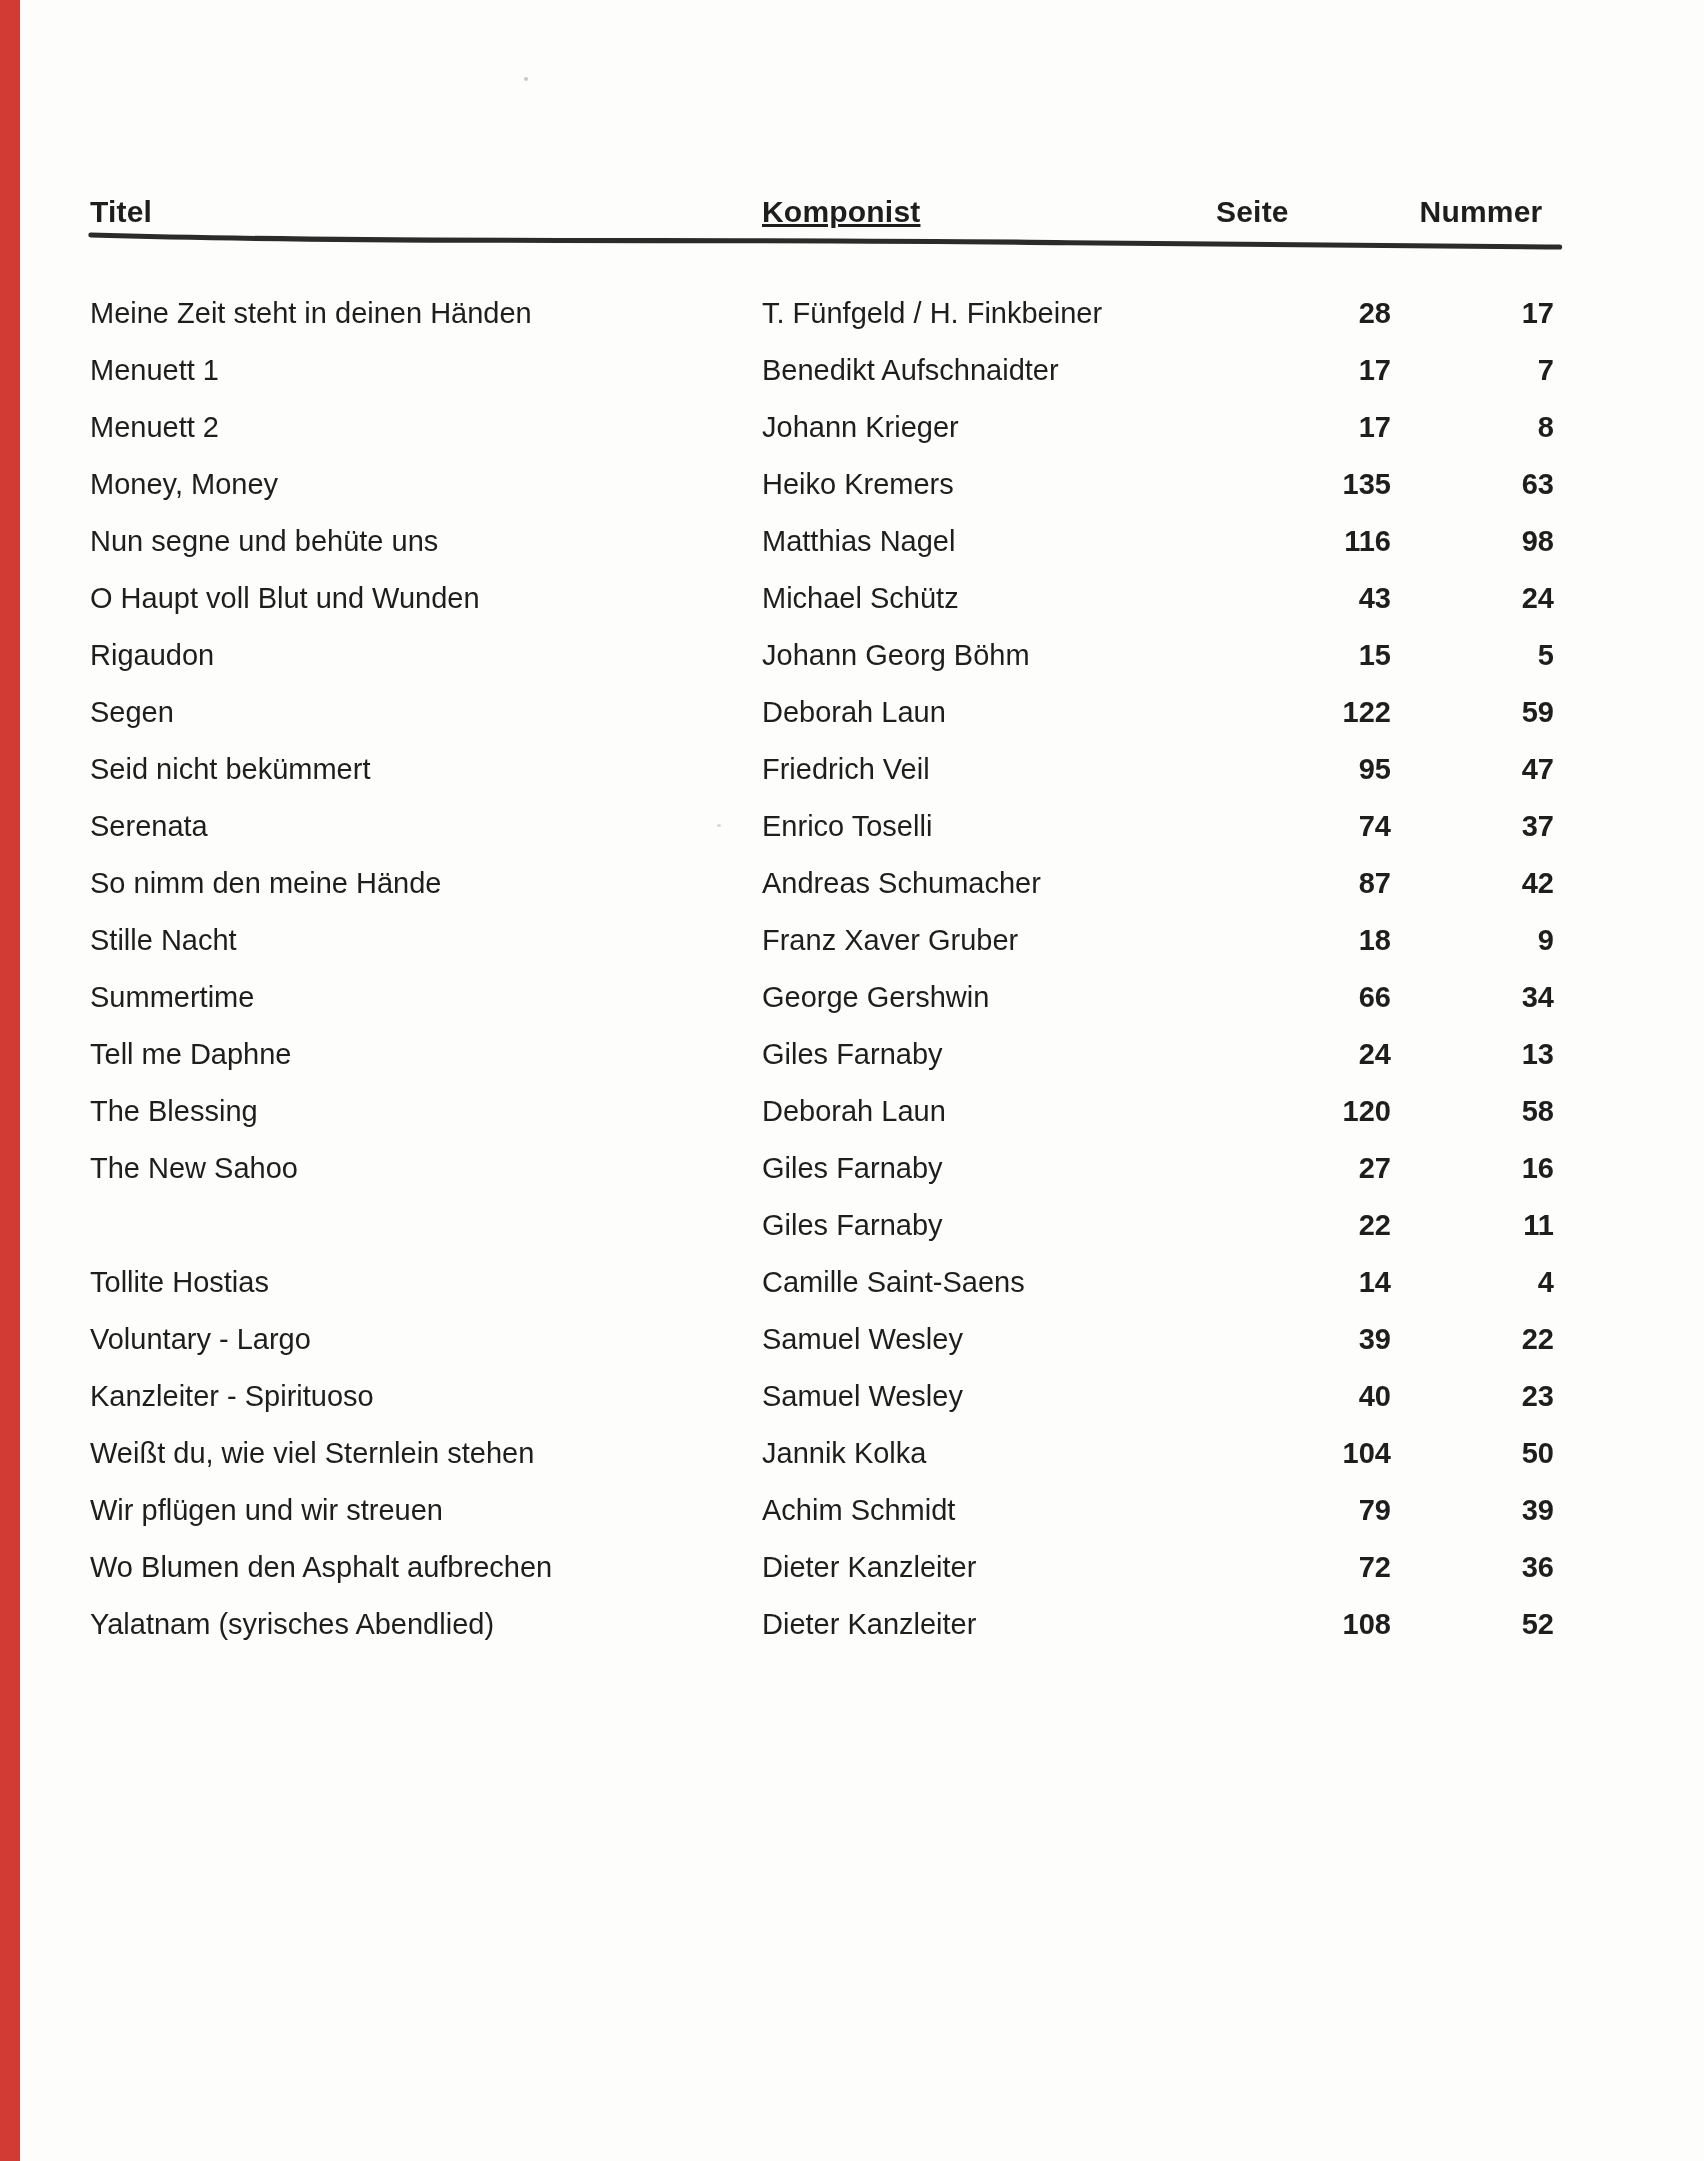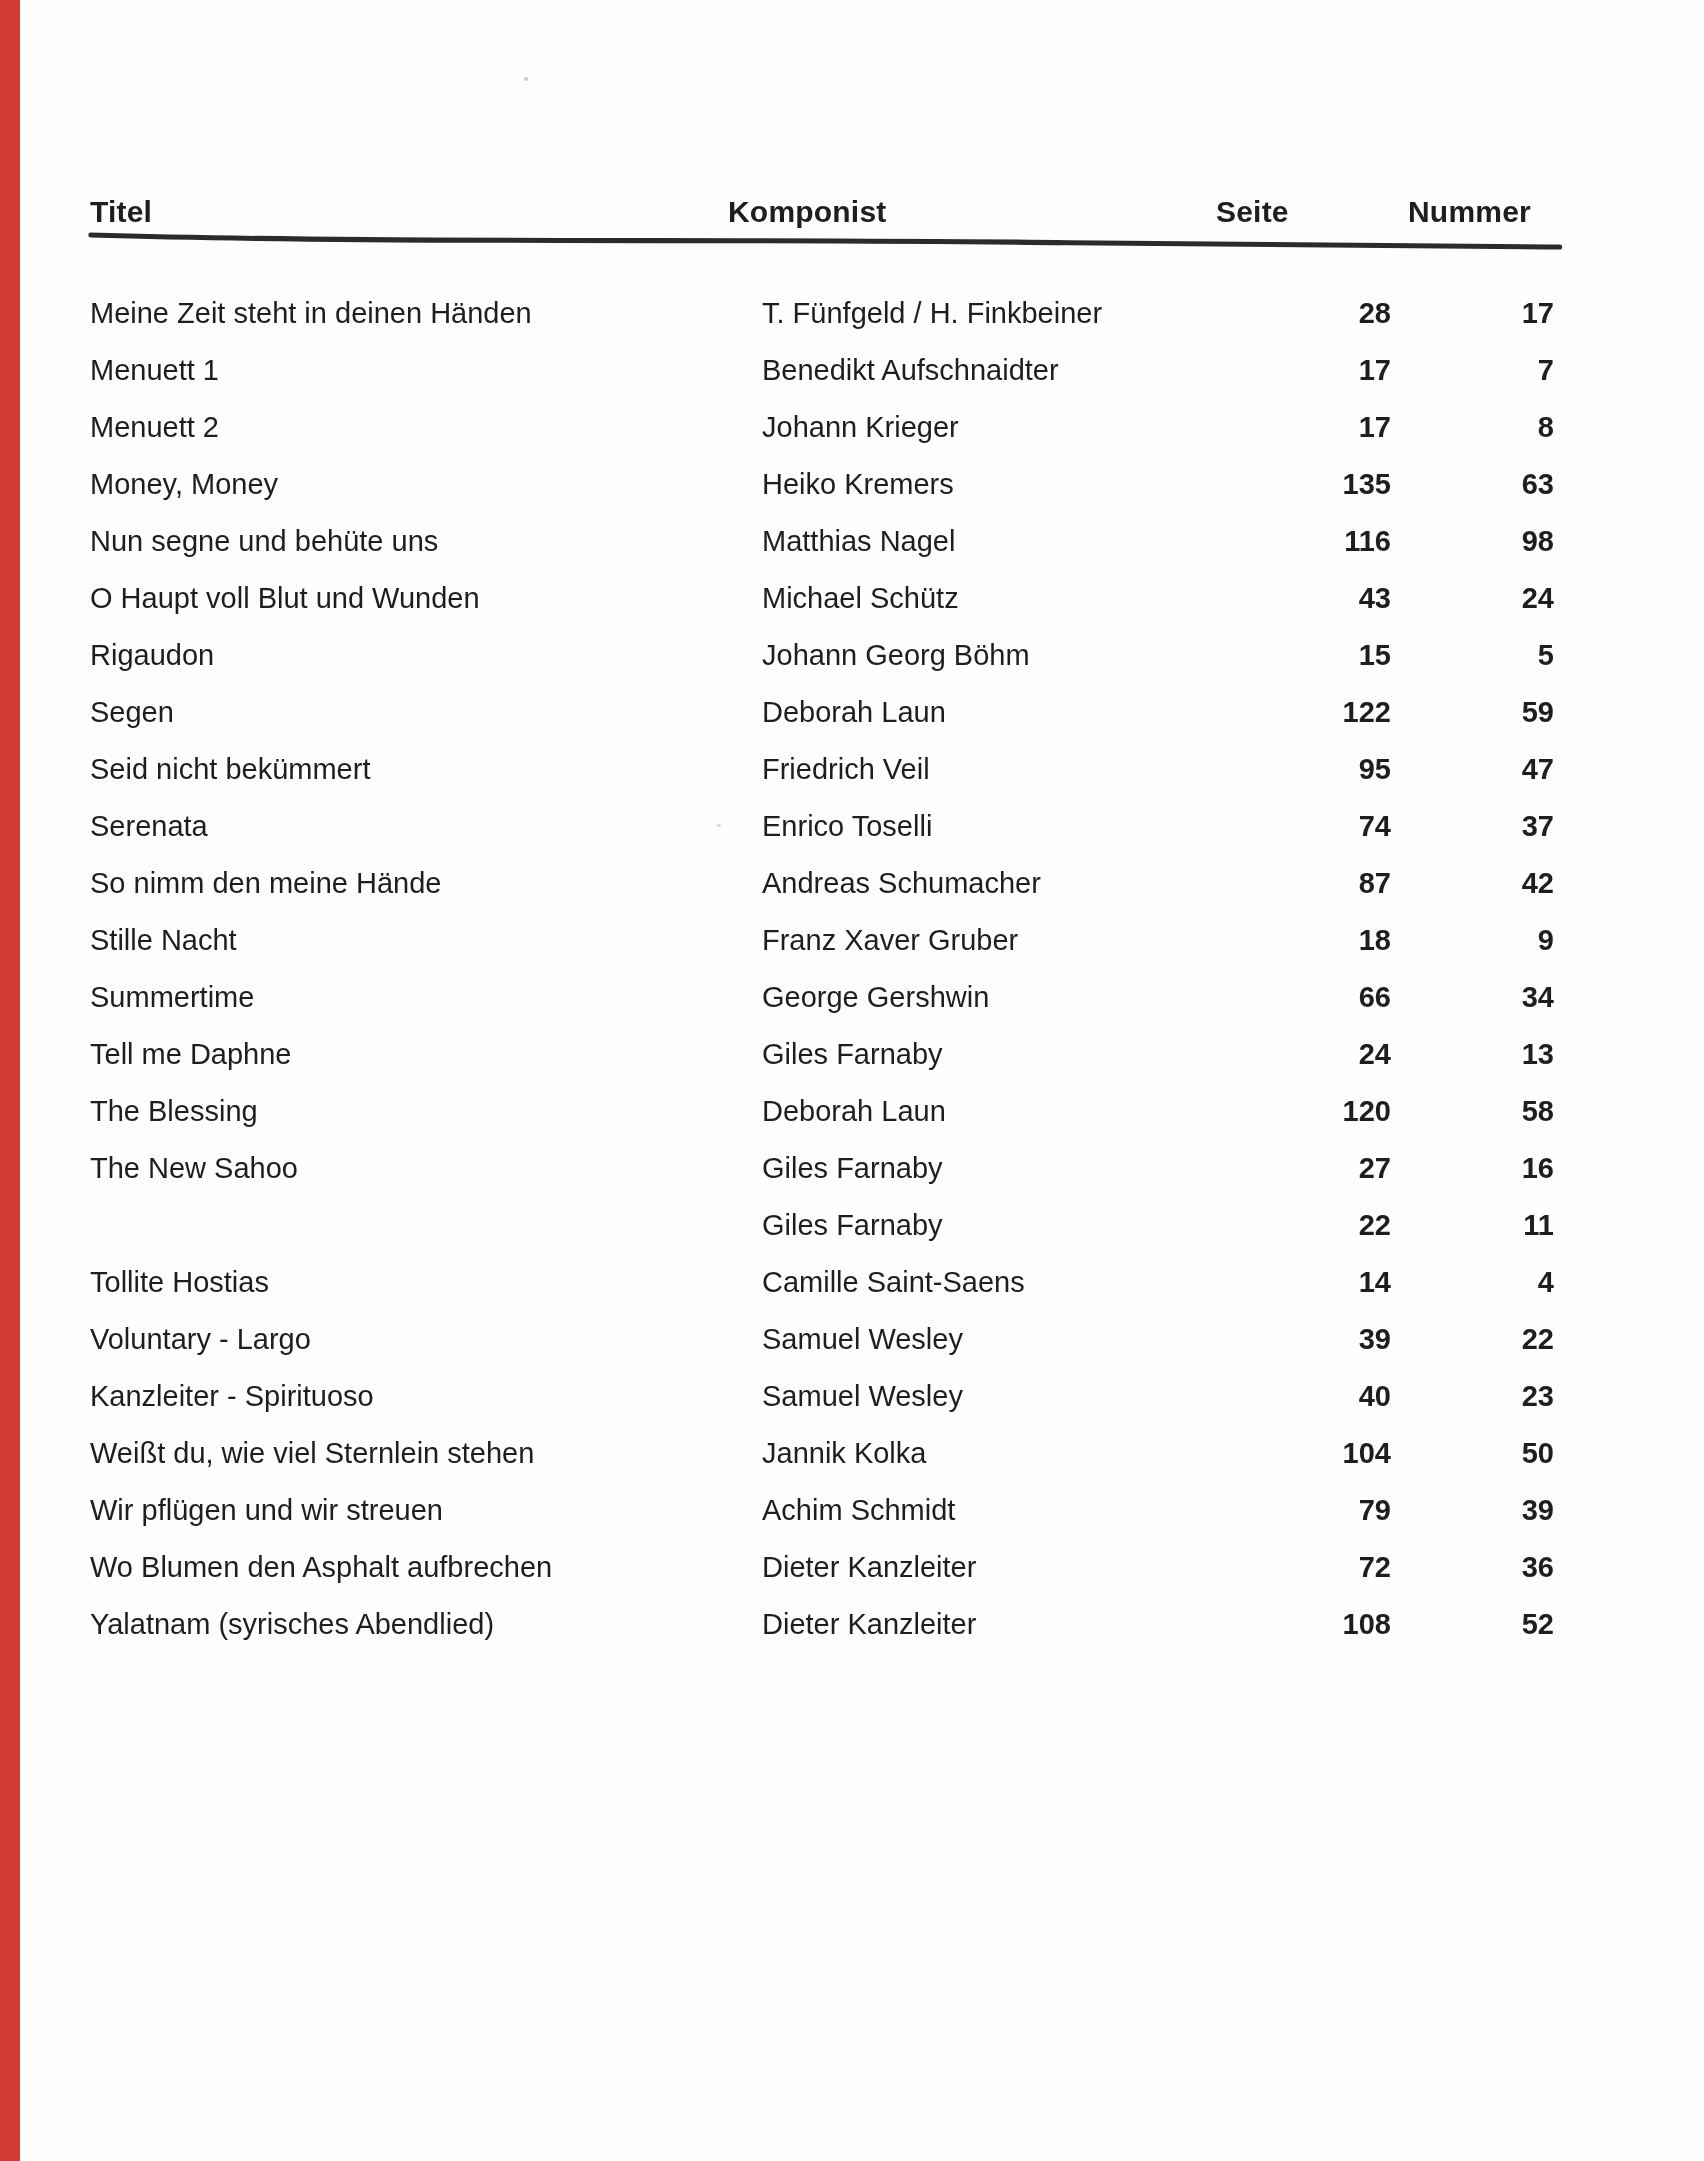--- a/index.html
+++ b/index.html
@@ -16,23 +16,23 @@
   .edge-stripe{
     position:absolute;left:0;top:0;width:19.7px;height:2162px;
   }
   
   .toc-header{
     position:absolute;top:195px;left:0;width:1704px;height:34px;
     font-size:30px;font-weight:700;line-height:34px;
     letter-spacing:0.2px;
   }
   .col-titel{position:absolute;left:90px;}
-  .col-komponist{position:absolute;left:728px;}
+  .col-komponist{position:absolute;left:762px;text-decoration:underline;}
   .col-seite{position:absolute;left:1216px;width:175px;text-align:left;}
-  .col-nummer{position:absolute;left:1408px;width:146px;text-align:left;}
+  .col-nummer{position:absolute;left:1408px;width:146px;text-align:center;}
   
   .rule-svg{position:absolute;left:0;top:224px;width:1704px;height:34px;}
   
   .rows{position:absolute;left:0;top:285px;width:1704px;}
   .row{position:relative;height:57px;font-size:29px;line-height:57px;}
   .cell-title{position:absolute;left:90px;white-space:nowrap;}
   .cell-composer{position:absolute;left:762px;white-space:nowrap;}
   .cell-page{position:absolute;left:1216px;width:175px;text-align:right;font-weight:700;}
   .cell-number{position:absolute;left:1408px;width:146px;text-align:right;font-weight:700;}
   

